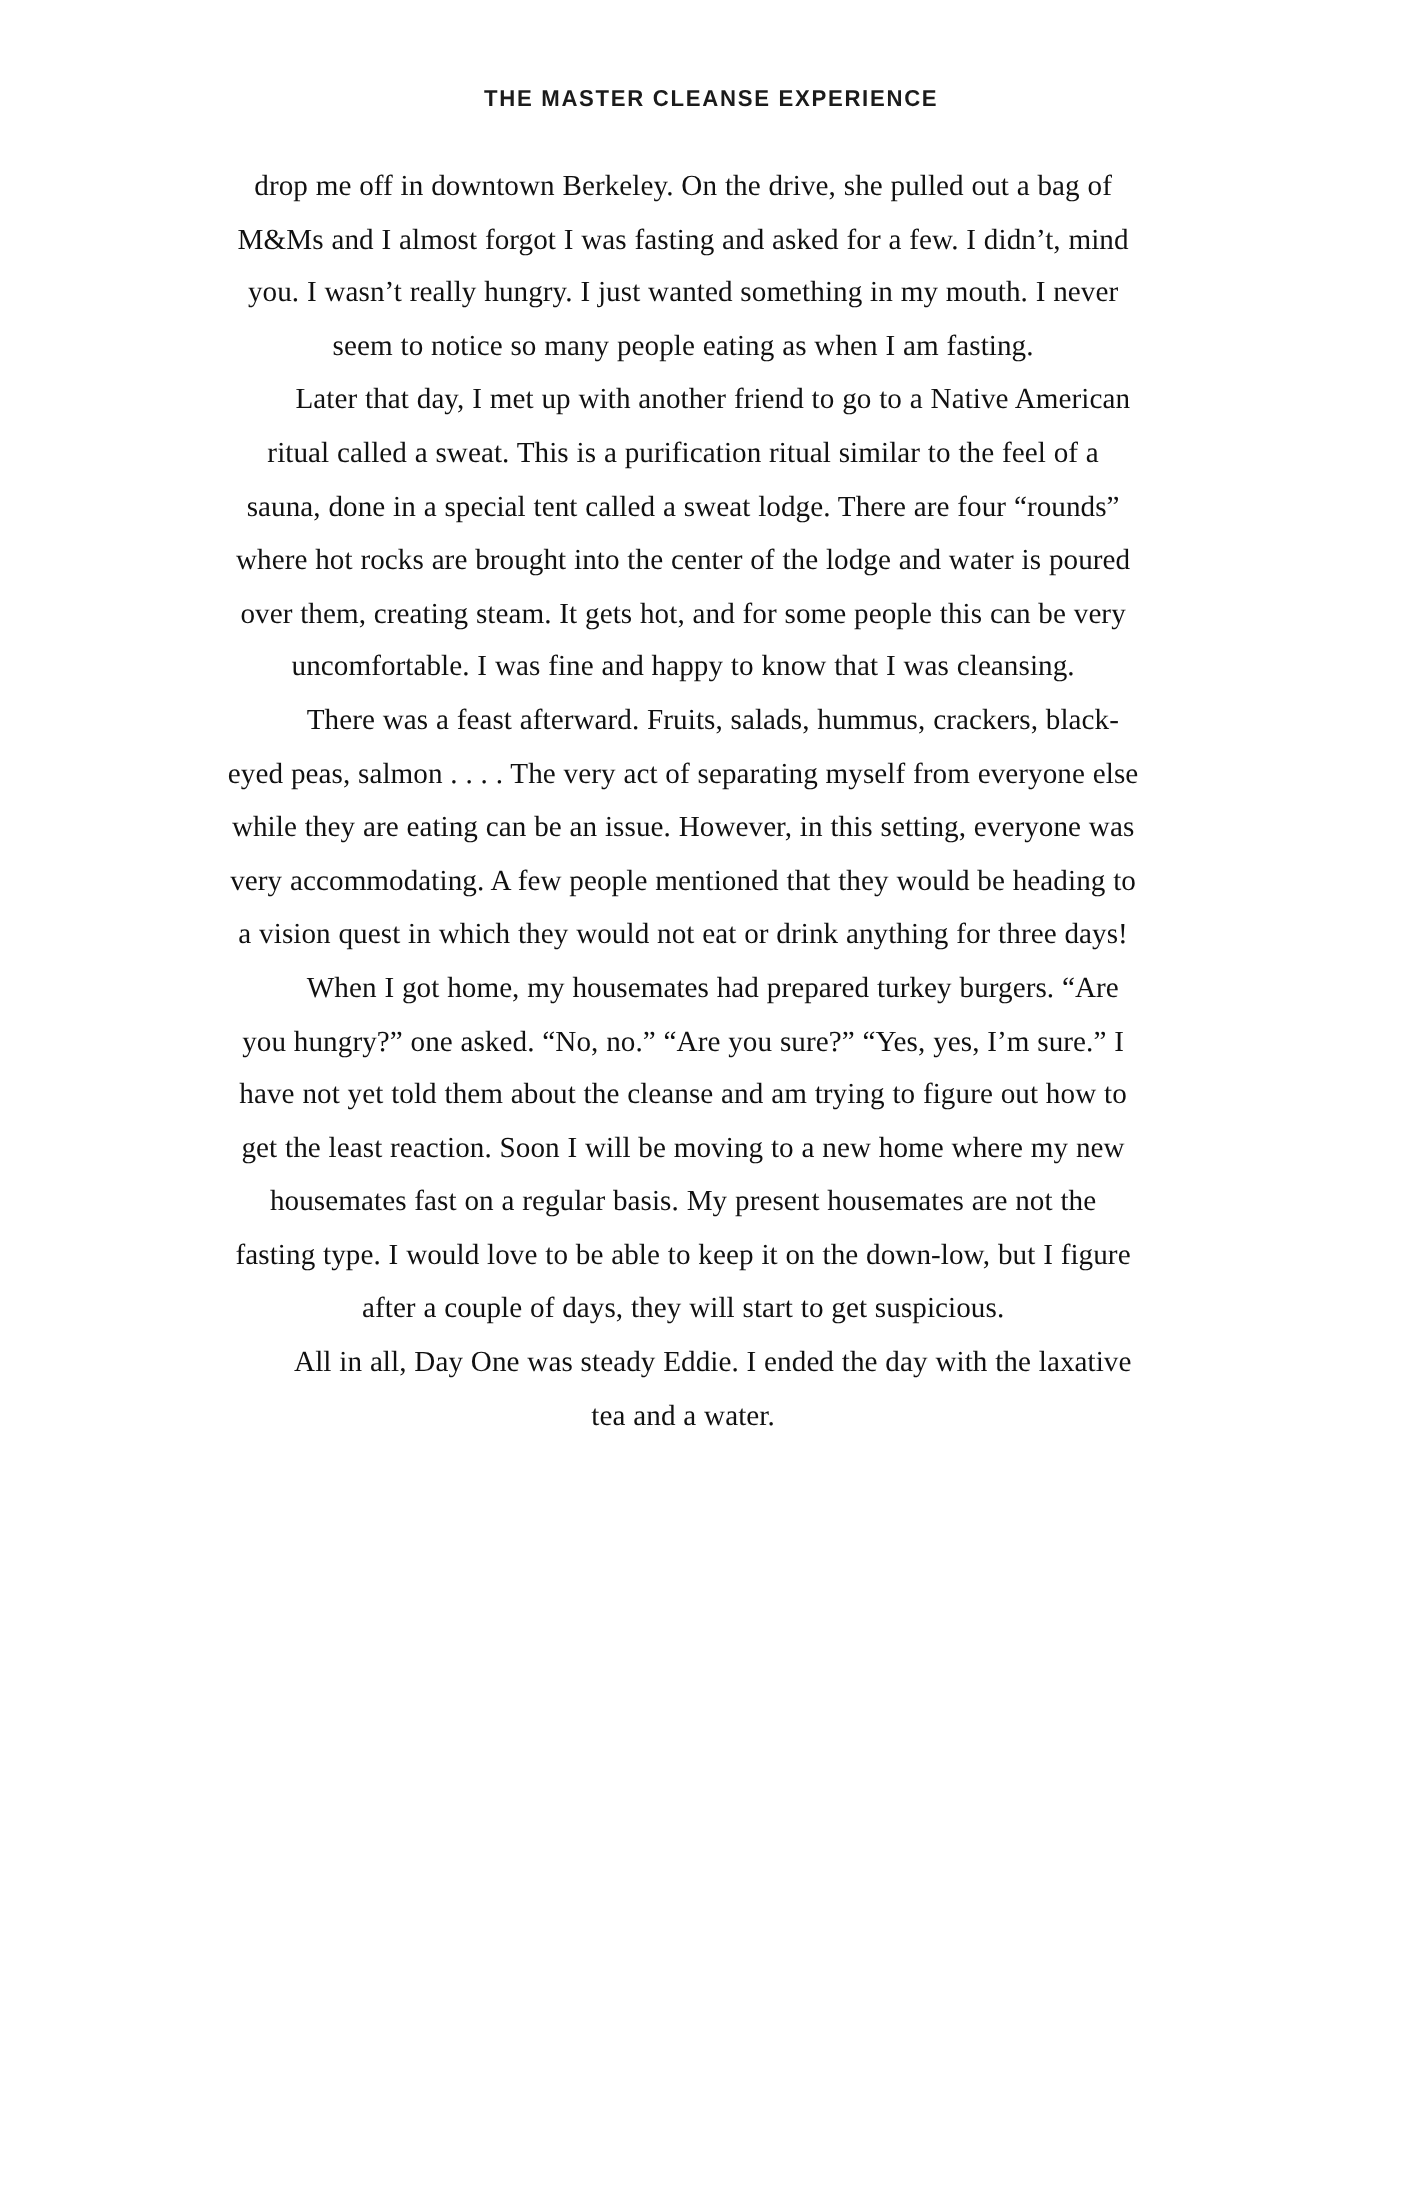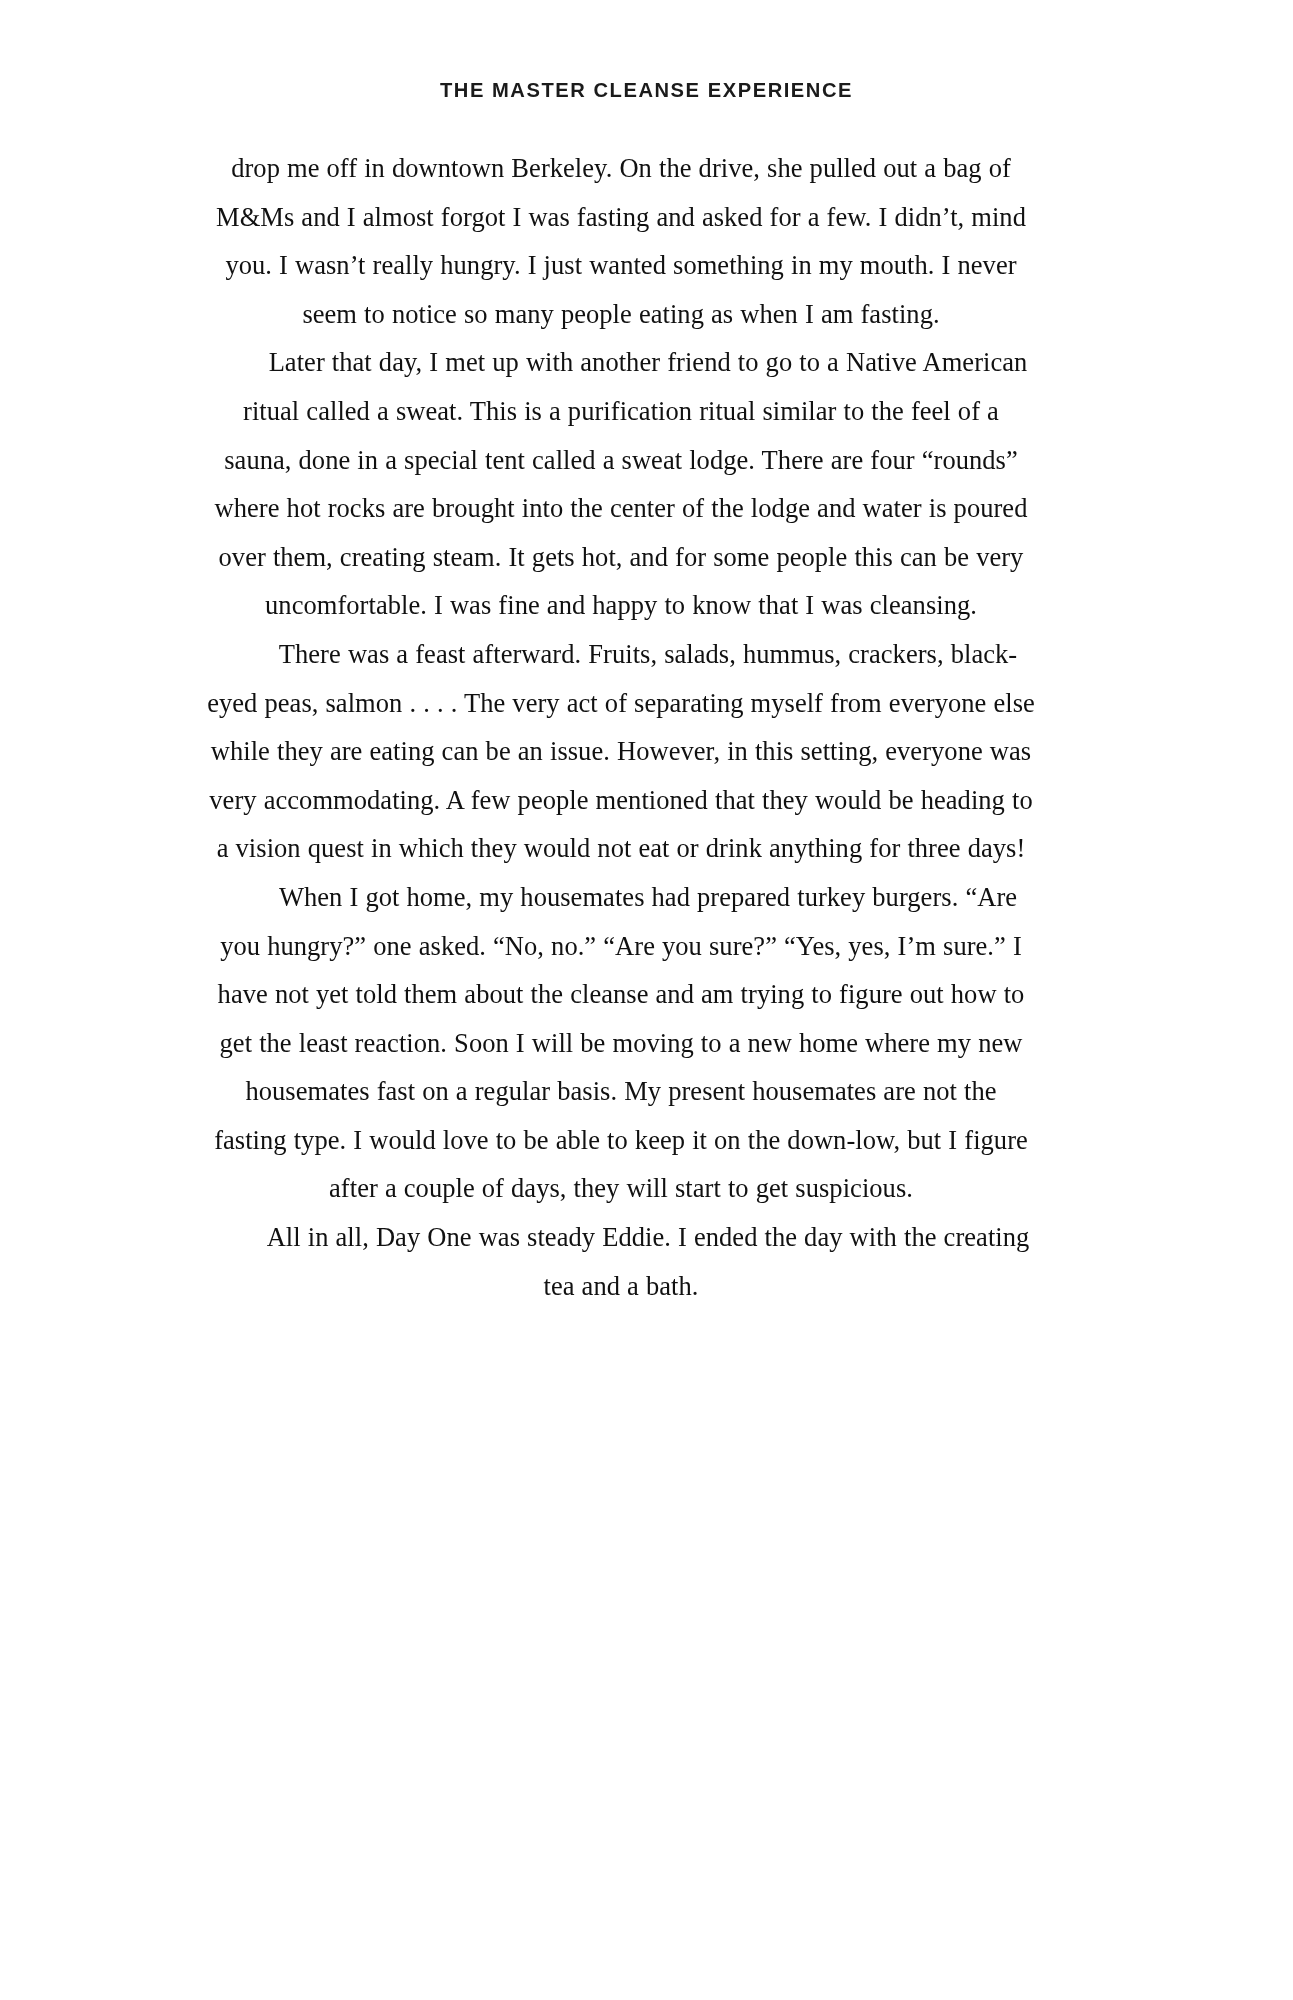--- a/index.html
+++ b/index.html
@@ -67,18 +67,18 @@
 
 <div class="page">
 
   <div class="running-head">THE MASTER CLEANSE EXPERIENCE</div>
 
   <div class="body-col">
     <p class="para">drop me off in downtown Berkeley. On the drive, she pulled out a bag of M&amp;Ms and I almost forgot I was fasting and asked for a few. I didn’t, mind you. I wasn’t really hungry. I just wanted something in my mouth. I never seem to notice so many people eating as when I am fasting.</p>
     <p class="para">Later that day, I met up with another friend to go to a Native American ritual called a sweat. This is a purification ritual similar to the feel of a sauna, done in a special tent called a sweat lodge. There are four “rounds” where hot rocks are brought into the center of the lodge and water is poured over them, creating steam. It gets hot, and for some people this can be very uncomfortable. I was fine and happy to know that I was cleansing.</p>
     <p class="para">There was a feast afterward. Fruits, salads, hummus, crackers, black-eyed peas, salmon . . . . The very act of separating myself from everyone else while they are eating can be an issue. However, in this setting, everyone was very accommodating. A few people mentioned that they would be heading to a vision quest in which they would not eat or drink anything for three days!</p>
     <p class="para">When I got home, my housemates had prepared turkey burgers. “Are you hungry?” one asked. “No, no.” “Are you sure?” “Yes, yes, I’m sure.” I have not yet told them about the cleanse and am trying to figure out how to get the least reaction. Soon I will be moving to a new home where my new housemates fast on a regular basis. My present housemates are not the fasting type. I would love to be able to keep it on the down-low, but I figure after a couple of days, they will start to get suspicious.</p>
-    <p class="para">All in all, Day One was steady Eddie. I ended the day with the creating tea and a bath.</p>
+    <p class="para">All in all, Day One was steady Eddie. I ended the day with the laxative tea and a water.</p>
   </div>
 
   <div class="folio">74</div>
 
 </div>
 
 </body></html>

